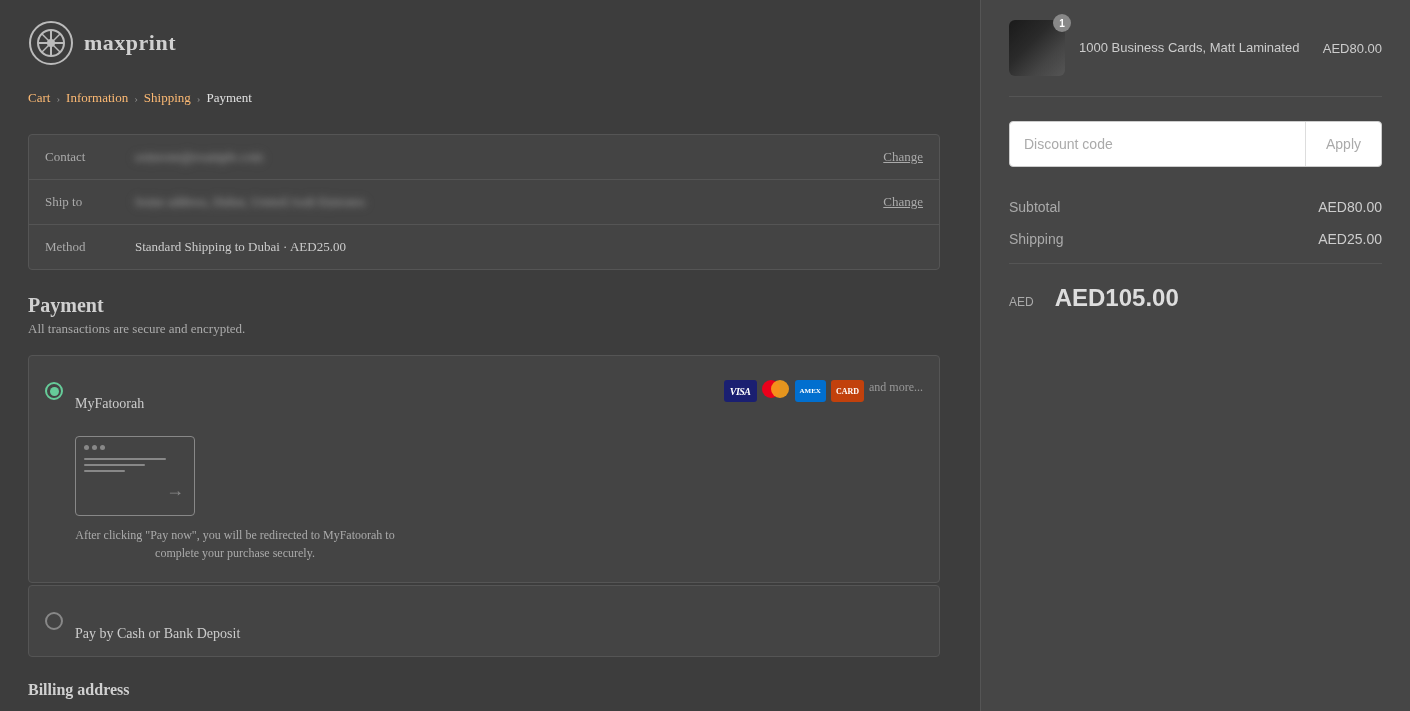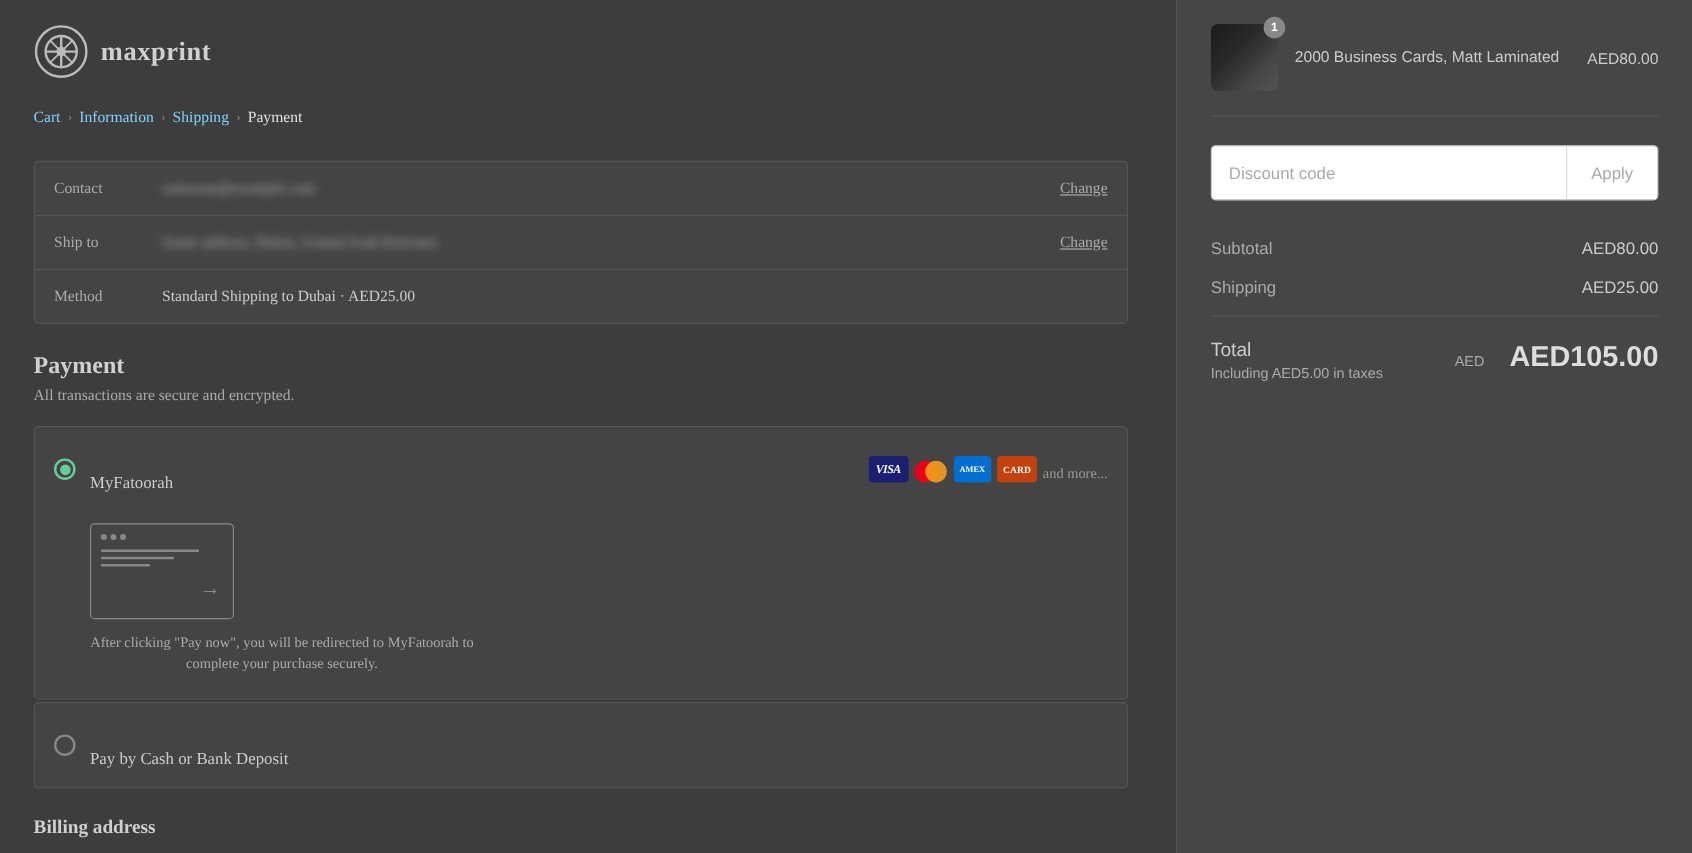--- a/index.html
+++ b/index.html
@@ -48,21 +48,21 @@
     .breadcrumb {
       display: flex;
       align-items: center;
       gap: 6px;
       font-size: 13px;
       color: #aaa;
       margin-bottom: 28px;
     }
 
     .breadcrumb-item {
-      color: #7dd3fc;
+      color: #fdba74;
     }
 
     .breadcrumb-item.active {
       color: #e0e0e0;
       font-weight: 500;
     }
 
     .breadcrumb-chevron {
       color: #888;
       font-size: 11px;
@@ -169,21 +169,21 @@
 
     .payment-label {
       font-size: 14px;
       color: #ccc;
       flex: 1;
       margin-top: 26px;
     }
 
     .payment-icons {
       display: flex;
-      align-items: flex-end;
+      align-items: flex-start;
       gap: 5px;
     }
 
     .payment-icon {
       height: 22px;
       border-radius: 3px;
       display: flex;
       align-items: center;
       justify-content: center;
       font-size: 8px;
@@ -570,44 +570,40 @@
   <div class="right-panel">
 
     <div class="product-row">
       <div class="product-thumb-wrapper">
         <div class="product-thumb">
           <div class="product-thumb-img" style="background: linear-gradient(135deg, #1a1a1a 0%, #2a2a2a 40%, #444 70%, #555 100%); width:56px; height:56px;">
           </div>
         </div>
         <div class="product-badge">1</div>
       </div>
-      <span class="product-name">2000 Business Cards, Matt Laminated</span>
+      <span class="product-name">1000 Business Cards, Matt Laminated</span>
       <span class="product-price">AED80.00</span>
     </div>
 
     <div class="discount-box">
       <input class="discount-input" type="text" placeholder="Discount code" style="">
       <button class="discount-apply-btn">Apply</button>
     </div>
 
     <div class="totals-section">
       <div class="totals-row">
         <span class="totals-label">Subtotal</span>
         <span class="totals-value">AED80.00</span>
       </div>
       <div class="totals-row">
         <span class="totals-label">Shipping</span>
         <span class="totals-value">AED25.00</span>
       </div>
       <hr class="totals-divider">
       <div class="total-row">
-        <div class="total-label-group">
-          <span class="total-main-label">Total</span>
-          <span class="total-tax-label">Including AED5.00 in taxes</span>
-        </div>
         <div class="total-value-group">
           <span class="total-currency-small">AED</span>
           <span class="total-amount">AED105.00</span>
         </div>
       </div>
     </div>
   </div>
 </div>
 
 </body></html>

